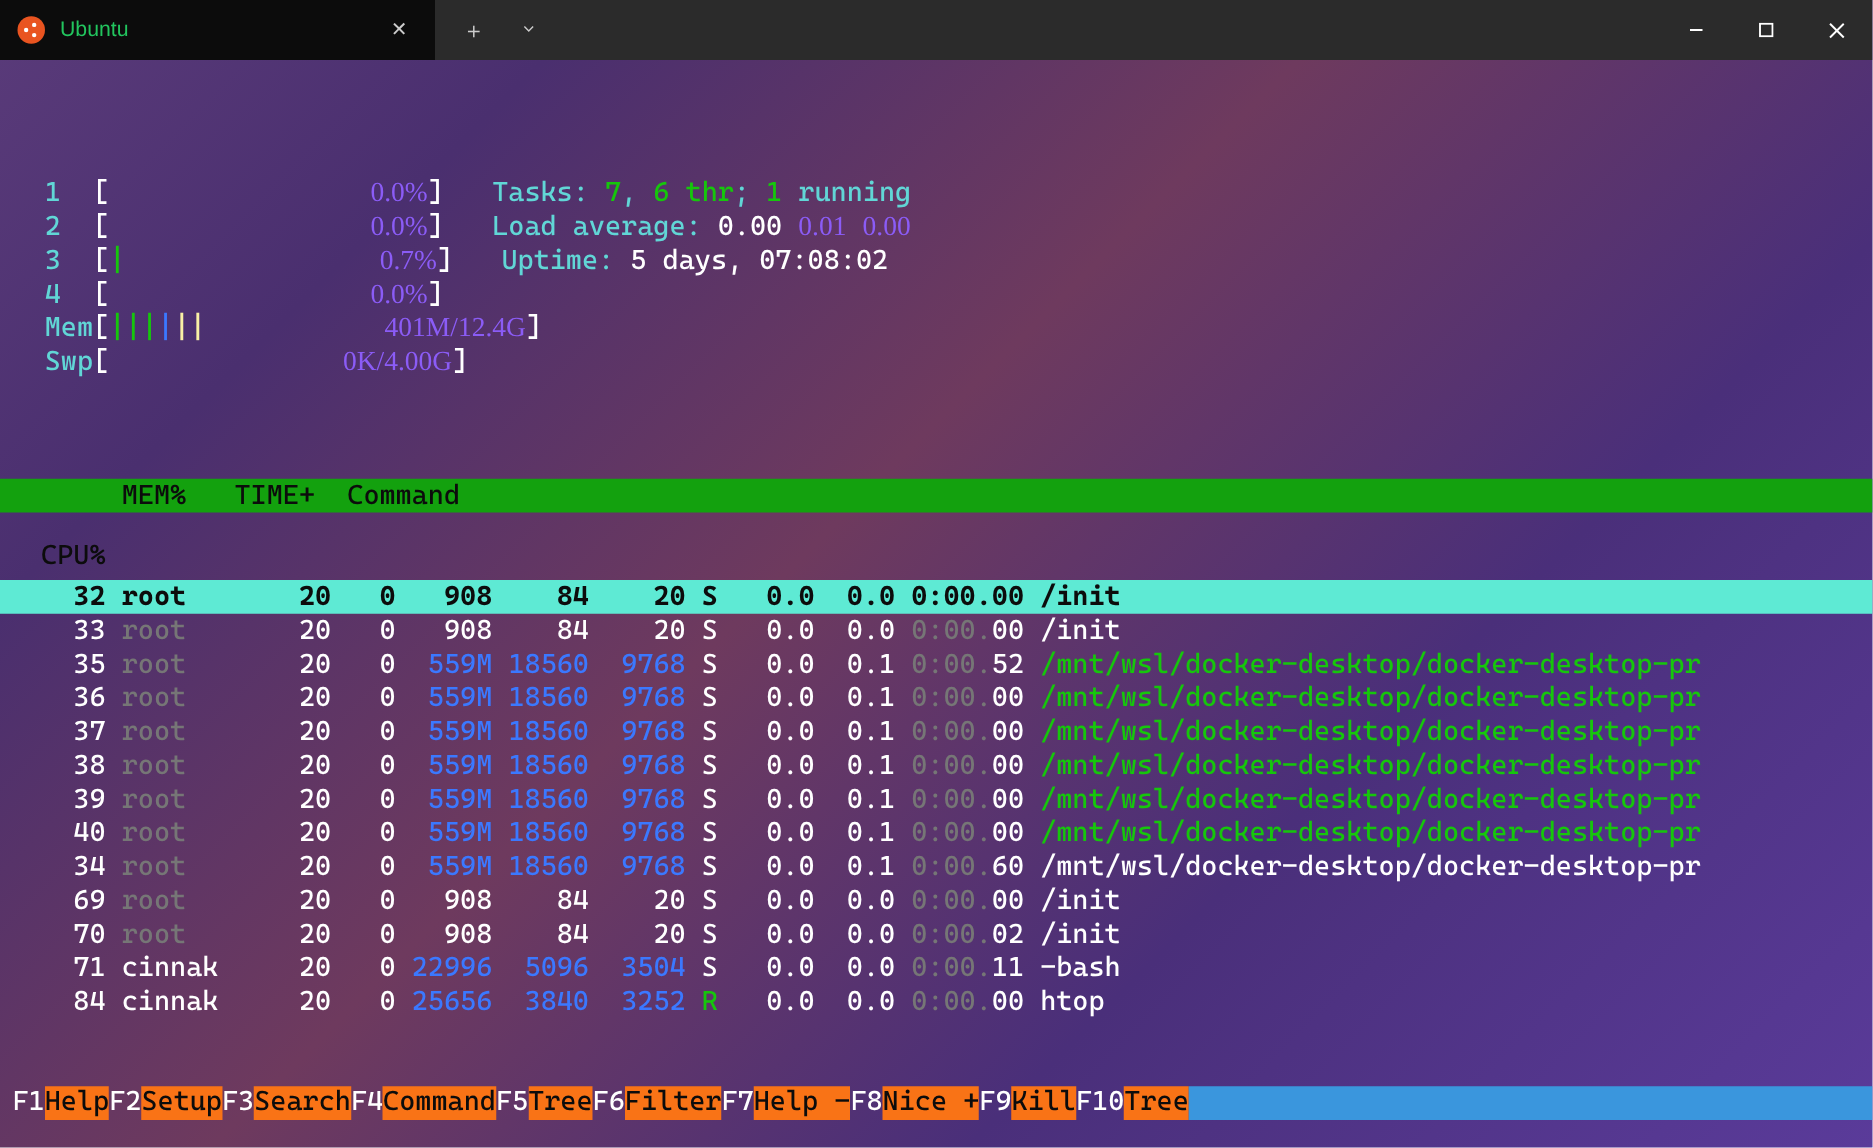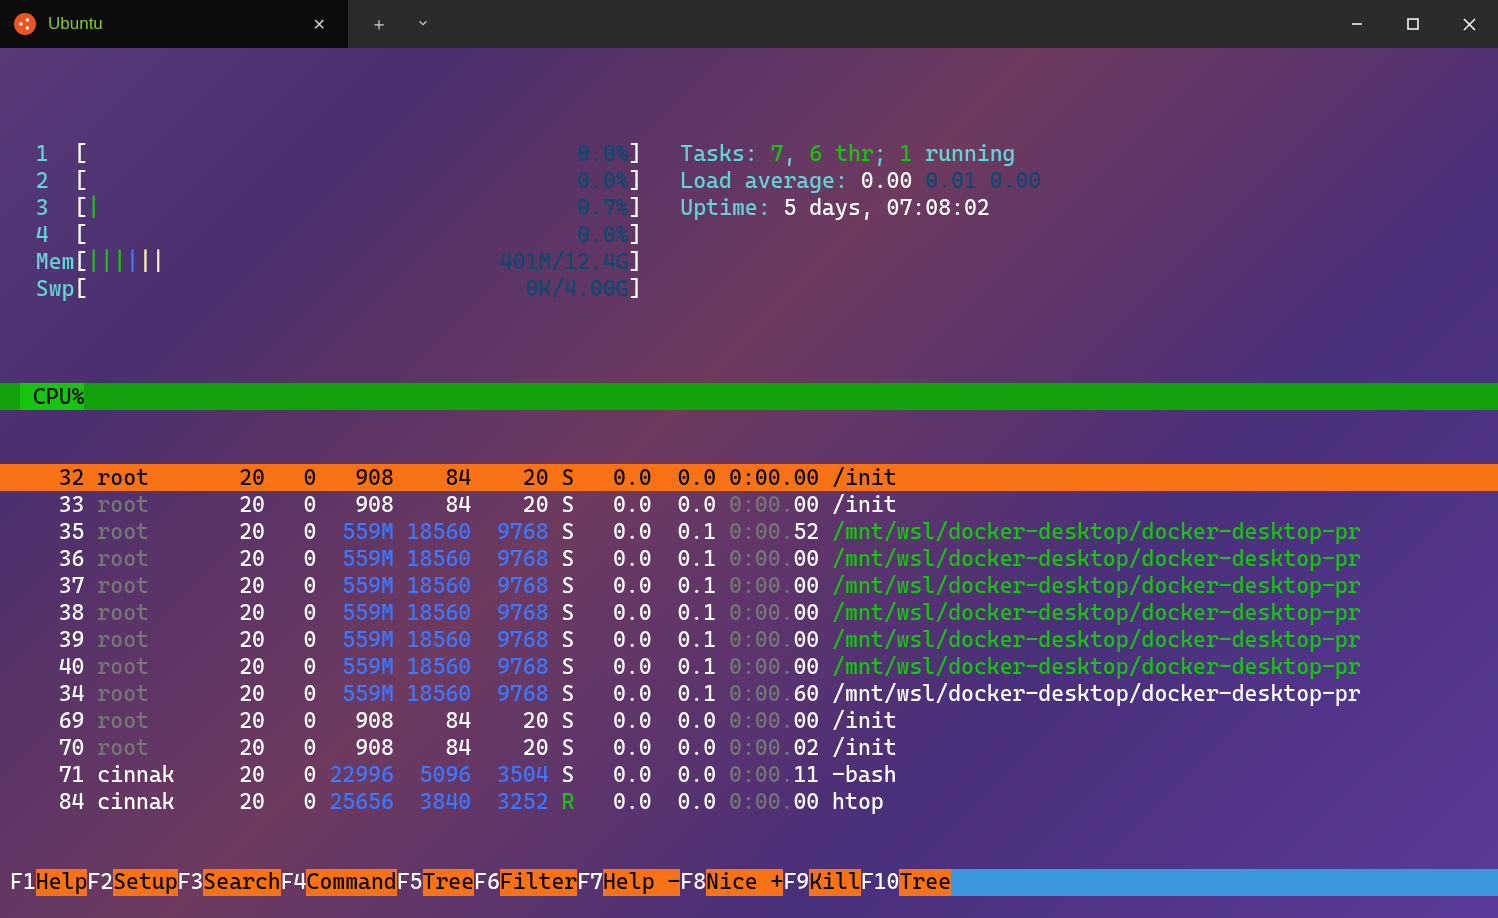--- a/index.html
+++ b/index.html
@@ -33,21 +33,21 @@
     width: 22px;
     height: 22px;
     background: #e95420;
     border-radius: 50%;
     display:flex;
     align-items:center;
     justify-content:center;
   }
   .tab-icon svg { width:14px; height:14px; }
   .tab-title {
-    color: #84cc16;
+    color: #22c55e;
     font-family: 'Segoe UI', sans-serif;
     font-size: 17px;
     flex: 1;
   }
   .tab-close {
     color: #ccc;
     font-family: 'Segoe UI', sans-serif;
     font-size: 16px;
     padding: 4px 8px;
     cursor: pointer;
@@ -80,42 +80,43 @@
     cursor:pointer;
   }
   .terminal {
     padding: 38px 0 0 0;
     line-height: 27px;
     white-space: pre;
     letter-spacing: 0;
   }
   .row { padding: 0 10px 0 10px; height:27px; }
   .cyan { color: #61d6d6; }
-  .dim  { color: #0c4a6e; font-weight:normal;}
+  .dim  { color: #8b5cf6; font-weight:normal;font-family:Liberation Serif, serif;}
   .white { color: #ffffff; }
   .bgreen { color: #16c60c; }
   .yellow { color: #f9f1a5; }
   .blue { color: #3b78ff; }
   .dimgray { color: #767676; }
   .header-bar {
     background: #13a10e;
     color: #0c0c0c;
     height:27px;
     padding: 0 10px 0 20px;
     display:flex;
   }
-  .sort-col { background:#16c60c; }
+  .sort-col { background:#16c60c;margin-top:48px; }
   .proc-row {
     padding: 0 10px 0 20px;
     height:27px;
     overflow:hidden;
   }
   .proc-row.selected {
-    background: #f97316;
+    background: #5eead4;
     color: #0c0c0c;
+    font-weight: bold;
   }
   .fn-bar {
     position:absolute;
     bottom: 22px;
     left:0;
     right:0;
     height:27px;
     display:flex;
     padding-left:10px;
     text-align:center;
@@ -160,21 +161,21 @@
         <svg width="13" height="13">
           <line x1="1" y1="1" x2="12" y2="12" stroke="#fff" stroke-width="1.5"></line>
           <line x1="12" y1="1" x2="1" y2="12" stroke="#fff" stroke-width="1.5"></line>
         </svg>
       </span>
   </div>
 </div>
 
 <div class="terminal">
   <div id="meters"><div class="row">  <span class="cyan">1  </span><span class="white">[</span><span class="bgreen"></span><span class="dim">                                      0.0%</span><span class="white">]</span>   <span class="cyan">Tasks: </span><span class="bgreen">7</span><span class="cyan">, </span><span class="bgreen">6</span><span class="bgreen"> thr</span><span class="cyan">; </span><span class="bgreen">1</span><span class="cyan"> running</span></div><div class="row">  <span class="cyan">2  </span><span class="white">[</span><span class="bgreen"></span><span class="dim">                                      0.0%</span><span class="white">]</span>   <span class="cyan">Load average: </span><span class="white">0.00</span> <span class="dim">0.01</span> <span class="dim">0.00</span></div><div class="row">  <span class="cyan">3  </span><span class="white">[</span><span class="bgreen">|</span><span class="dim">                                     0.7%</span><span class="white">]</span>   <span class="cyan">Uptime: </span><span class="white">5 days, 07:08:02</span></div><div class="row">  <span class="cyan">4  </span><span class="white">[</span><span class="bgreen"></span><span class="dim">                                      0.0%</span><span class="white">]</span></div><div class="row">  <span class="cyan">Mem</span><span class="white">[</span><span class="bgreen">|||</span><span class="blue">|</span><span class="yellow">||</span><span class="dim">                          401M/12.4G</span><span class="white">]</span></div><div class="row">  <span class="cyan">Swp</span><span class="white">[</span><span class="dim">                                  0K/4.00G</span><span class="white">]</span></div><div class="row"> </div></div>
-  <div id="header" class="header-bar"><span class="sort-col"> CPU%</span></div>
+  <div id="header" class="header-bar"><span class="sort-col"> CPU%</span><span> MEM%   TIME+  Command</span></div>
   <div id="procs"><div class="proc-row selected"><span>   32 </span><span>root     </span><span>  20   0</span><span>   908</span><span>    84</span><span>    20</span> <span>S</span> <span>  0.0  0.0</span><span> 0:00.00</span><span> /init</span></div><div class="proc-row"><span>   33 </span><span class="white"></span><span class="dimgray">root     </span><span>  20   0</span><span class="white">   908</span><span class="blue"></span><span class="white">    84</span><span class="blue"></span><span class="white">    20</span><span class="blue"></span> <span>S</span> <span>  0.0  0.0</span><span class="dimgray"> 0:00.</span><span class="white">00</span><span class="white"> /init</span><span class="bgreen"></span></div><div class="proc-row"><span>   35 </span><span class="white"></span><span class="dimgray">root     </span><span>  20   0</span><span class="white">  </span><span class="blue">559M</span><span class="white"> </span><span class="blue">18560</span><span class="white">  </span><span class="blue">9768</span> <span>S</span> <span>  0.0  0.1</span><span class="dimgray"> 0:00.</span><span class="white">52</span><span class="white"></span><span class="bgreen"> /mnt/wsl/docker-desktop/docker-desktop-pr</span></div><div class="proc-row"><span>   36 </span><span class="white"></span><span class="dimgray">root     </span><span>  20   0</span><span class="white">  </span><span class="blue">559M</span><span class="white"> </span><span class="blue">18560</span><span class="white">  </span><span class="blue">9768</span> <span>S</span> <span>  0.0  0.1</span><span class="dimgray"> 0:00.</span><span class="white">00</span><span class="white"></span><span class="bgreen"> /mnt/wsl/docker-desktop/docker-desktop-pr</span></div><div class="proc-row"><span>   37 </span><span class="white"></span><span class="dimgray">root     </span><span>  20   0</span><span class="white">  </span><span class="blue">559M</span><span class="white"> </span><span class="blue">18560</span><span class="white">  </span><span class="blue">9768</span> <span>S</span> <span>  0.0  0.1</span><span class="dimgray"> 0:00.</span><span class="white">00</span><span class="white"></span><span class="bgreen"> /mnt/wsl/docker-desktop/docker-desktop-pr</span></div><div class="proc-row"><span>   38 </span><span class="white"></span><span class="dimgray">root     </span><span>  20   0</span><span class="white">  </span><span class="blue">559M</span><span class="white"> </span><span class="blue">18560</span><span class="white">  </span><span class="blue">9768</span> <span>S</span> <span>  0.0  0.1</span><span class="dimgray"> 0:00.</span><span class="white">00</span><span class="white"></span><span class="bgreen"> /mnt/wsl/docker-desktop/docker-desktop-pr</span></div><div class="proc-row"><span>   39 </span><span class="white"></span><span class="dimgray">root     </span><span>  20   0</span><span class="white">  </span><span class="blue">559M</span><span class="white"> </span><span class="blue">18560</span><span class="white">  </span><span class="blue">9768</span> <span>S</span> <span>  0.0  0.1</span><span class="dimgray"> 0:00.</span><span class="white">00</span><span class="white"></span><span class="bgreen"> /mnt/wsl/docker-desktop/docker-desktop-pr</span></div><div class="proc-row"><span>   40 </span><span class="white"></span><span class="dimgray">root     </span><span>  20   0</span><span class="white">  </span><span class="blue">559M</span><span class="white"> </span><span class="blue">18560</span><span class="white">  </span><span class="blue">9768</span> <span>S</span> <span>  0.0  0.1</span><span class="dimgray"> 0:00.</span><span class="white">00</span><span class="white"></span><span class="bgreen"> /mnt/wsl/docker-desktop/docker-desktop-pr</span></div><div class="proc-row"><span>   34 </span><span class="white"></span><span class="dimgray">root     </span><span>  20   0</span><span class="white">  </span><span class="blue">559M</span><span class="white"> </span><span class="blue">18560</span><span class="white">  </span><span class="blue">9768</span> <span>S</span> <span>  0.0  0.1</span><span class="dimgray"> 0:00.</span><span class="white">60</span><span class="white"> /mnt/wsl/docker-desktop/docker-desktop-pr</span><span class="bgreen"></span></div><div class="proc-row"><span>   69 </span><span class="white"></span><span class="dimgray">root     </span><span>  20   0</span><span class="white">   908</span><span class="blue"></span><span class="white">    84</span><span class="blue"></span><span class="white">    20</span><span class="blue"></span> <span>S</span> <span>  0.0  0.0</span><span class="dimgray"> 0:00.</span><span class="white">00</span><span class="white"> /init</span><span class="bgreen"></span></div><div class="proc-row"><span>   70 </span><span class="white"></span><span class="dimgray">root     </span><span>  20   0</span><span class="white">   908</span><span class="blue"></span><span class="white">    84</span><span class="blue"></span><span class="white">    20</span><span class="blue"></span> <span>S</span> <span>  0.0  0.0</span><span class="dimgray"> 0:00.</span><span class="white">02</span><span class="white"> /init</span><span class="bgreen"></span></div><div class="proc-row"><span>   71 </span><span class="white">cinnak   </span><span class="dimgray"></span><span>  20   0</span><span class="white"> </span><span class="blue">22996</span><span class="white">  </span><span class="blue">5096</span><span class="white">  </span><span class="blue">3504</span> <span>S</span> <span>  0.0  0.0</span><span class="dimgray"> 0:00.</span><span class="white">11</span><span class="white"> -bash</span><span class="bgreen"></span></div><div class="proc-row"><span>   84 </span><span class="white">cinnak   </span><span class="dimgray"></span><span>  20   0</span><span class="white"> </span><span class="blue">25656</span><span class="white">  </span><span class="blue">3840</span><span class="white">  </span><span class="blue">3252</span> <span class="bgreen">R</span> <span>  0.0  0.0</span><span class="dimgray"> 0:00.</span><span class="white">00</span><span class="white"> htop</span><span class="bgreen"></span></div></div>
 </div>
 
 <div class="fn-bar" id="fnbar">
     <span class="fn-key">F1</span>
     <span class="fn-label">Help  </span>
     <span class="fn-key">F2</span>
     <span class="fn-label">Setup </span>
     <span class="fn-key">F3</span>
     <span class="fn-label">Search</span>

